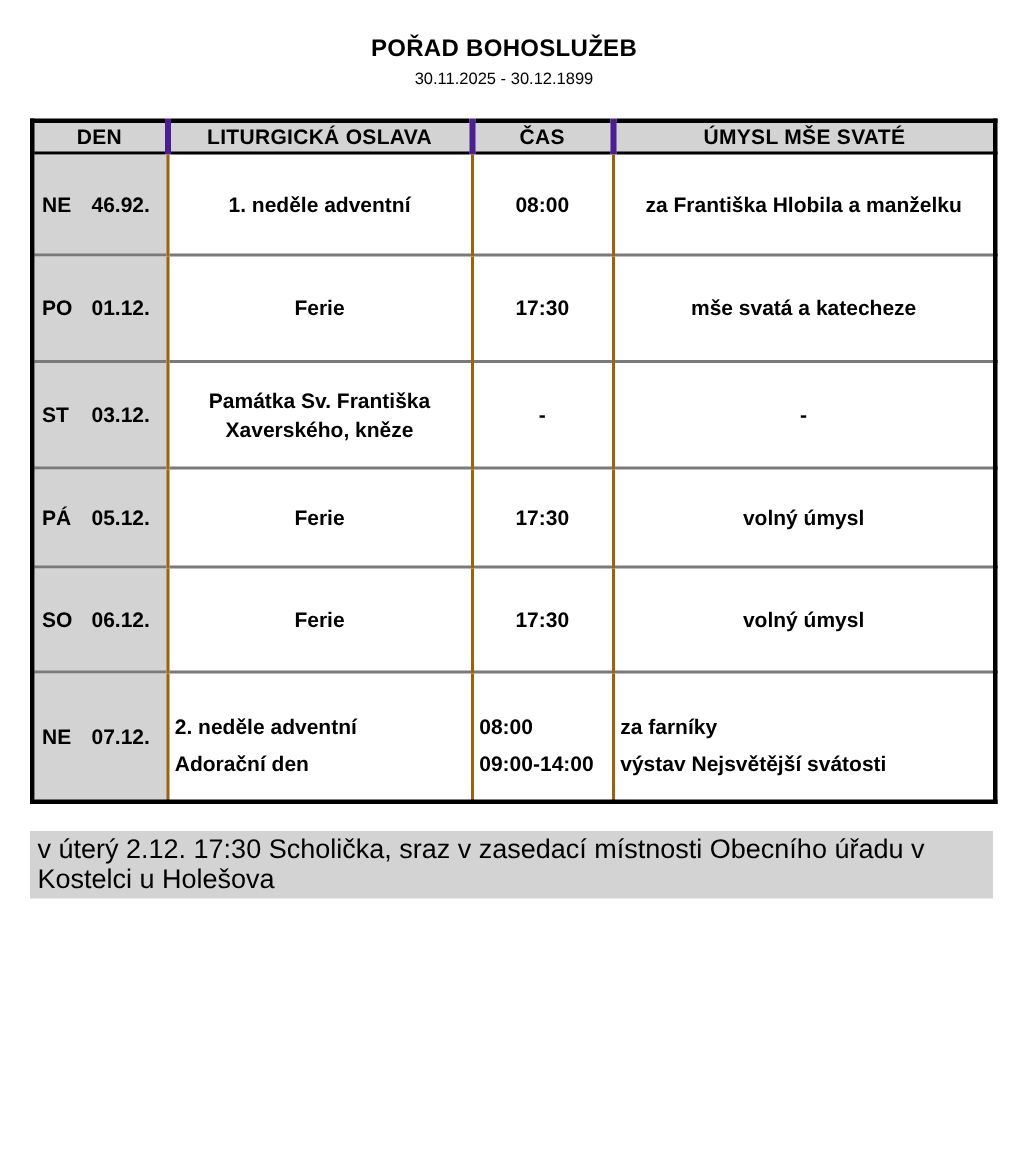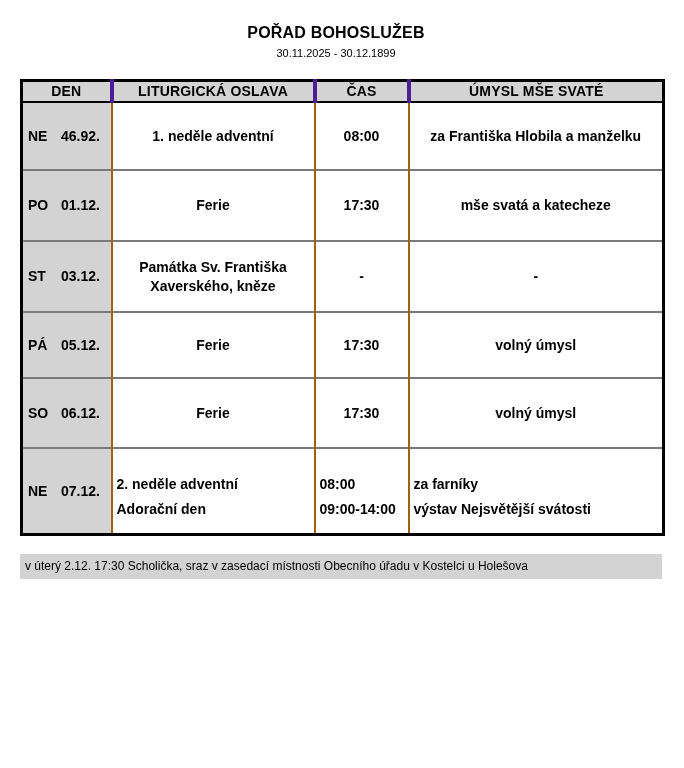--- a/index.html
+++ b/index.html
@@ -92,21 +92,21 @@
   }
   .stack .line2 { white-space: nowrap; }
 
   
   .footer-note {
     width: 642px;
     margin: 18px 0 0 20px;
     background: #d3d3d3;
     box-sizing: border-box;
     padding: 2px 44px 3px 5px;
-    font-size: 12px;
+    font-size: 18px;
     line-height: 20px;
   }
 </style>
 </head>
 <body>
 
 <div class="page">
 
   <div class="title-block">
     <div class="title-line1">POŘAD BOHOSLUŽEB</div>

